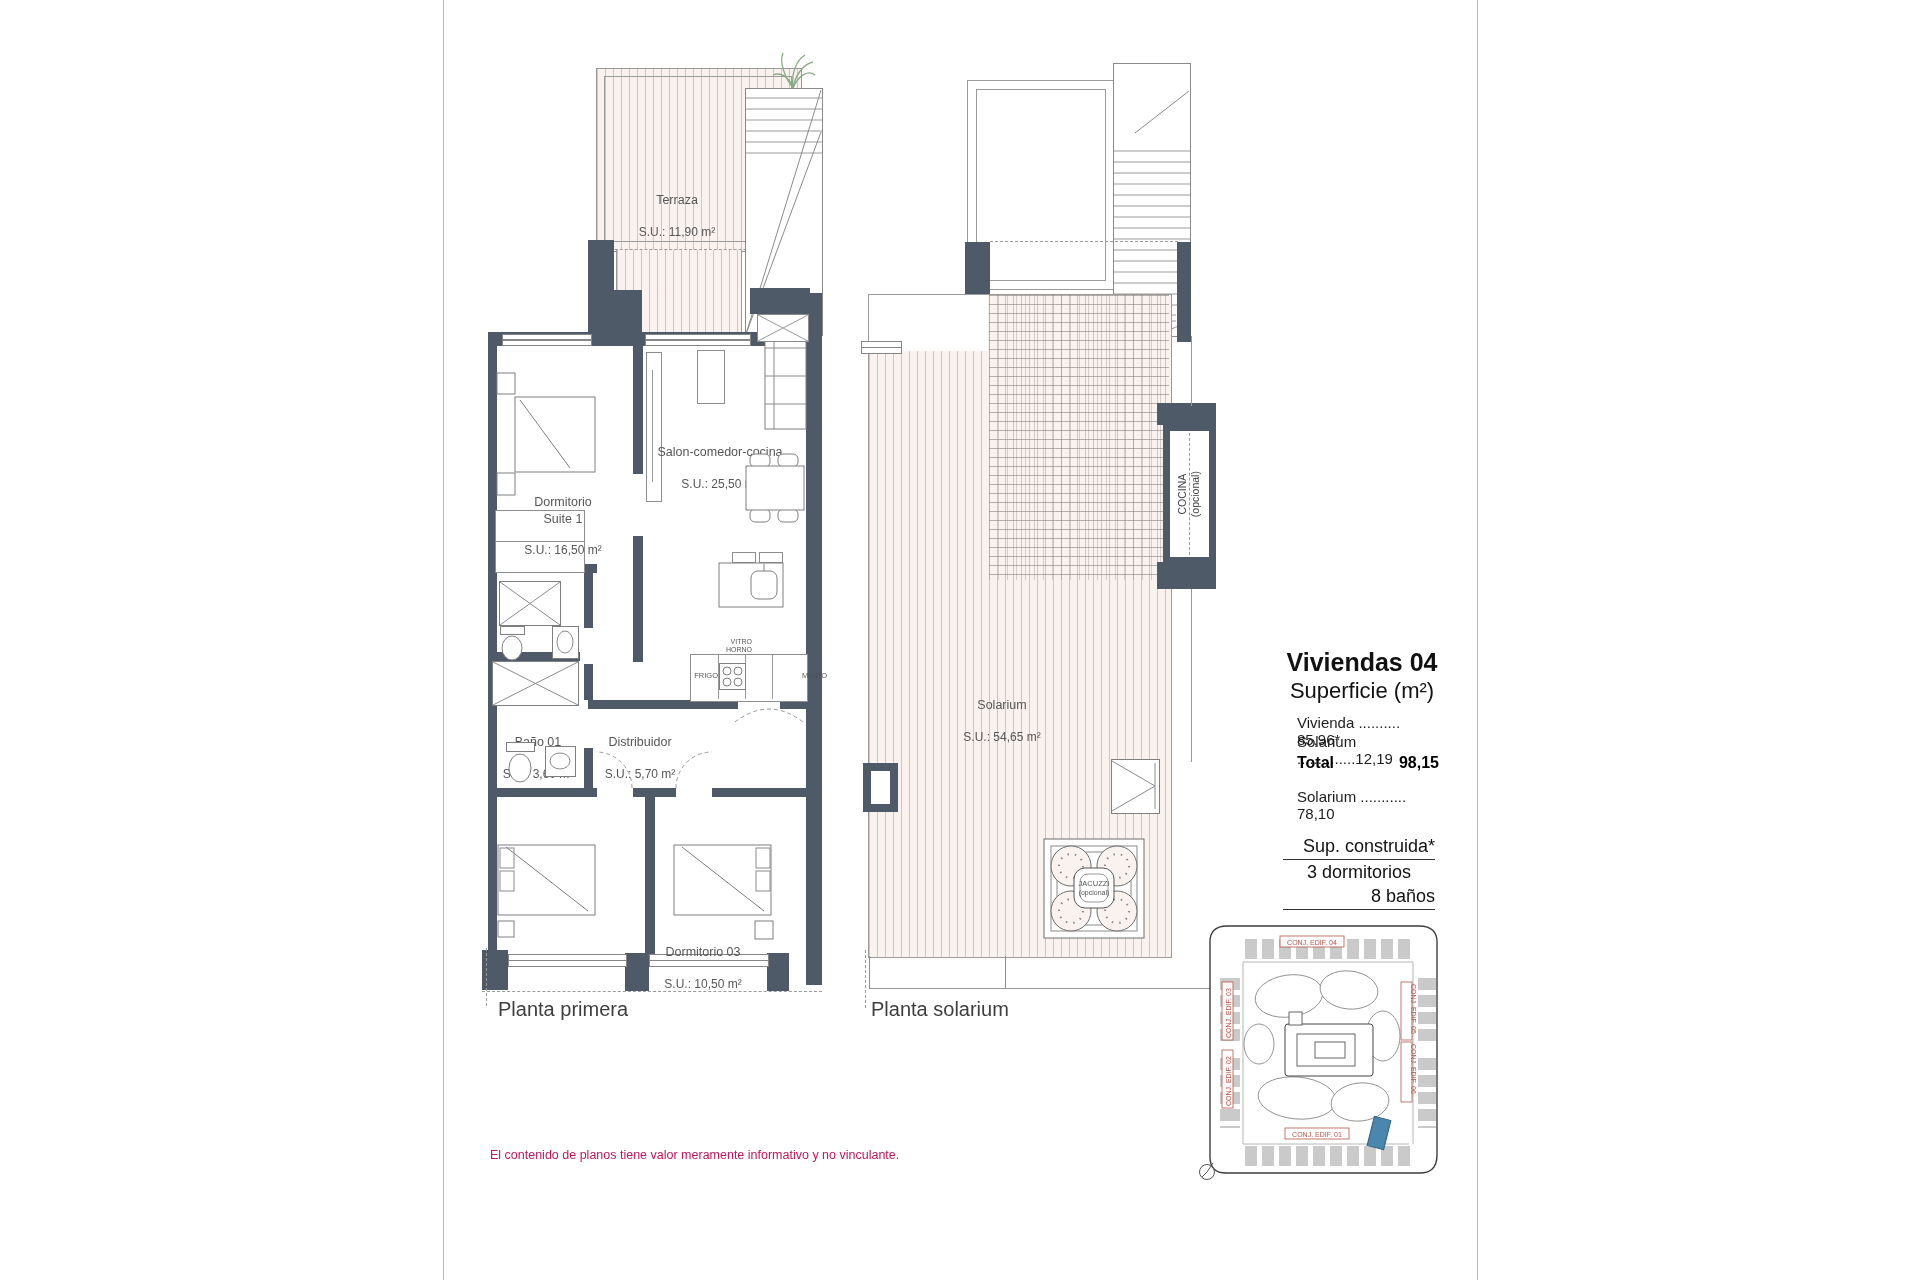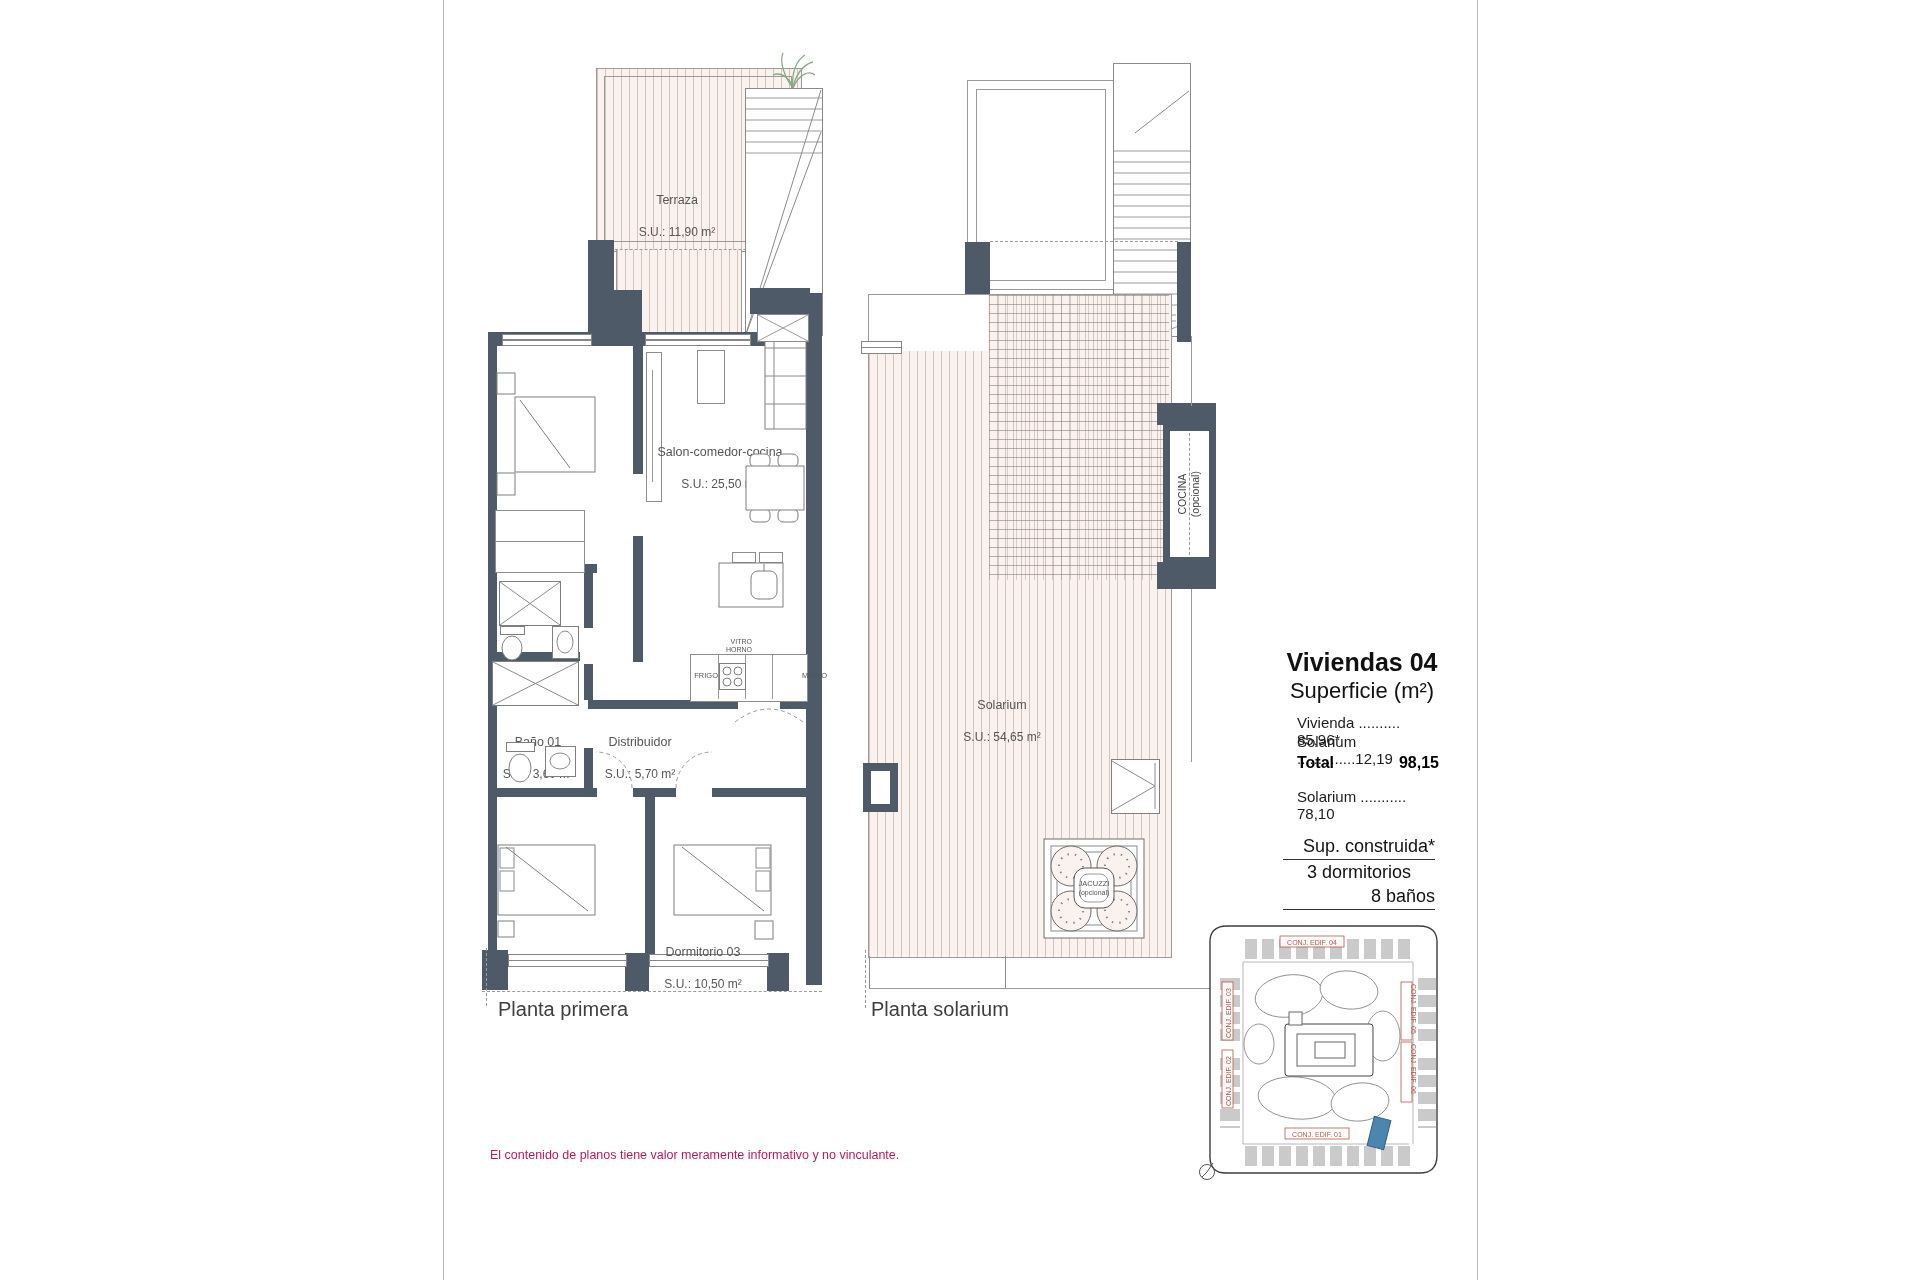--- a/index.html
+++ b/index.html
@@ -115,20 +115,25 @@
     <div class="dashV" style="left:486px;top:948px;height:58px;"></div>
 
     <svg class="abs" style="left:496px;top:371px;" width="102" height="126">
       <rect x="19" y="26" width="80" height="75" fill="#fff" stroke="#7f7f7f"></rect>
       <rect x="1" y="2" width="18" height="21" fill="#fff" stroke="#7f7f7f"></rect>
       <rect x="1" y="102" width="18" height="22" fill="#fff" stroke="#7f7f7f"></rect>
       <line x1="24" y1="29" x2="74" y2="97" stroke="#7f7f7f"></line>
     </svg>
     <div class="thin" style="left:495px;top:510px;width:88px;height:30px;"></div>
     <div class="thin" style="left:495px;top:541px;width:88px;height:30px;"></div>
+    <div class="lbl" style="left:503px;top:478px;width:120px;">
+      <div>Dormitorio
+Suite 1</div>
+      <div class="area">S.U.: 16,50 m²</div>
+    </div>
 
     <svg class="abs" style="left:499px;top:581px;" width="62" height="45">
       <rect x="0.5" y="0.5" width="61" height="44" fill="#fff" stroke="#7f7f7f"></rect>
       <line x1="1" y1="1" x2="61" y2="44" stroke="#8a8a8a"></line>
         <line x1="61" y1="1" x2="1" y2="44" stroke="#8a8a8a"></line>
     </svg>
     <svg class="abs" style="left:500px;top:626px;" width="28" height="36">
       <rect x="0.5" y="0.5" width="24" height="8" fill="#fff" stroke="#7f7f7f"></rect>
       <ellipse cx="12" cy="22" rx="10" ry="12" fill="#fff" stroke="#7f7f7f"></ellipse>
     </svg>

